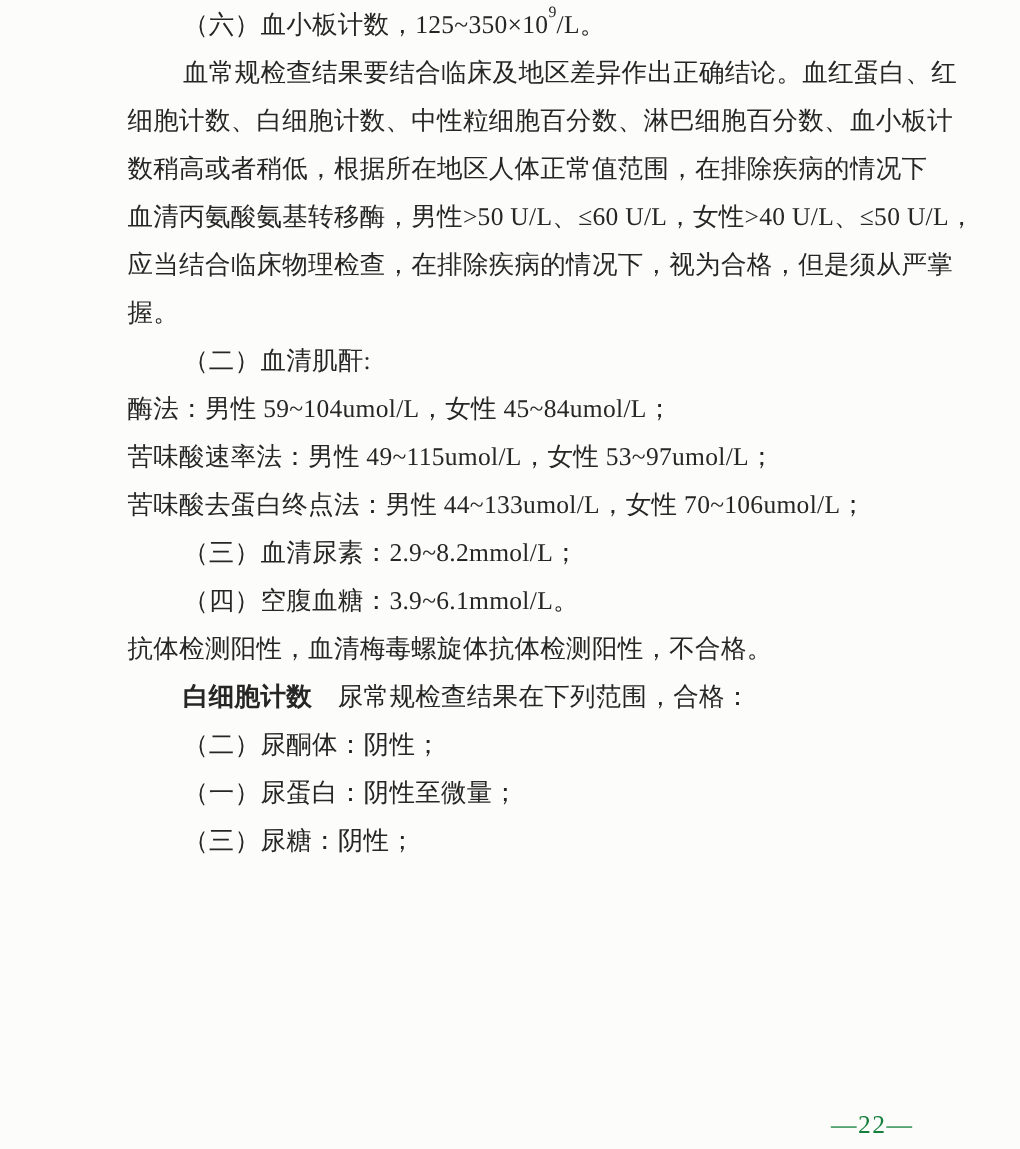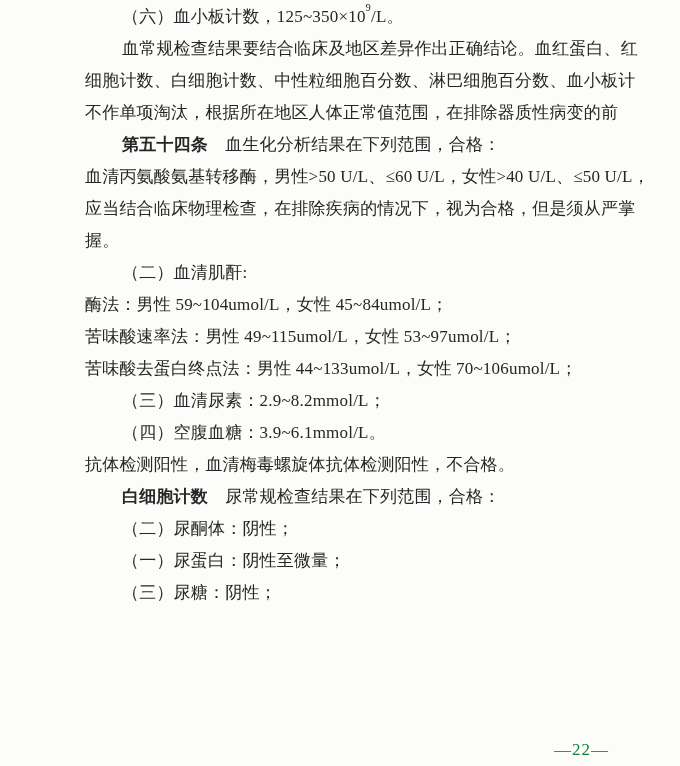--- a/index.html
+++ b/index.html
@@ -52,22 +52,21 @@
   }
 </style>
 </head>
 <body>
 
 <div class="page">
   <div class="doc-body" id="doc-body">
       <div class="doc-line indent"><span>（六）血小板计数，125~350×10</span><sup>9</sup><span>/L。</span></div>
       <div class="doc-line indent"><span>血常规检查结果要结合临床及地区差异作出正确结论。血红蛋白、红</span></div>
       <div class="doc-line"><span>细胞计数、白细胞计数、中性粒细胞百分数、淋巴细胞百分数、血小板计</span></div>
-      <div class="doc-line"><span>不作单项淘汰，根据所在地区人体正常值范围，在排除器质性病变的前</span></div>
-      <div class="doc-line indent"><span class="bold">第五十四条</span><span>　血生化分析结果在下列范围，合格：</span></div>
+      <div class="doc-line"><span>数稍高或者稍低，根据所在地区人体正常值范围，在排除疾病的情况下</span></div>
       <div class="doc-line"><span>血清丙氨酸氨基转移酶，男性&gt;50 U/L、≤60 U/L，女性&gt;40 U/L、≤50 U/L，</span></div>
       <div class="doc-line"><span>应当结合临床物理检查，在排除疾病的情况下，视为合格，但是须从严掌</span></div>
       <div class="doc-line"><span>握。</span></div>
       <div class="doc-line indent"><span>（二）血清肌酐:</span></div>
       <div class="doc-line"><span>酶法：男性 59~104umol/L，女性 45~84umol/L；</span></div>
       <div class="doc-line"><span>苦味酸速率法：男性 49~115umol/L，女性 53~97umol/L；</span></div>
       <div class="doc-line"><span>苦味酸去蛋白终点法：男性 44~133umol/L，女性 70~106umol/L；</span></div>
       <div class="doc-line indent"><span>（三）血清尿素：2.9~8.2mmol/L；</span></div>
       <div class="doc-line indent"><span>（四）空腹血糖：3.9~6.1mmol/L。</span></div>
       <div class="doc-line"><span>抗体检测阳性，血清梅毒螺旋体抗体检测阳性，不合格。</span></div>

